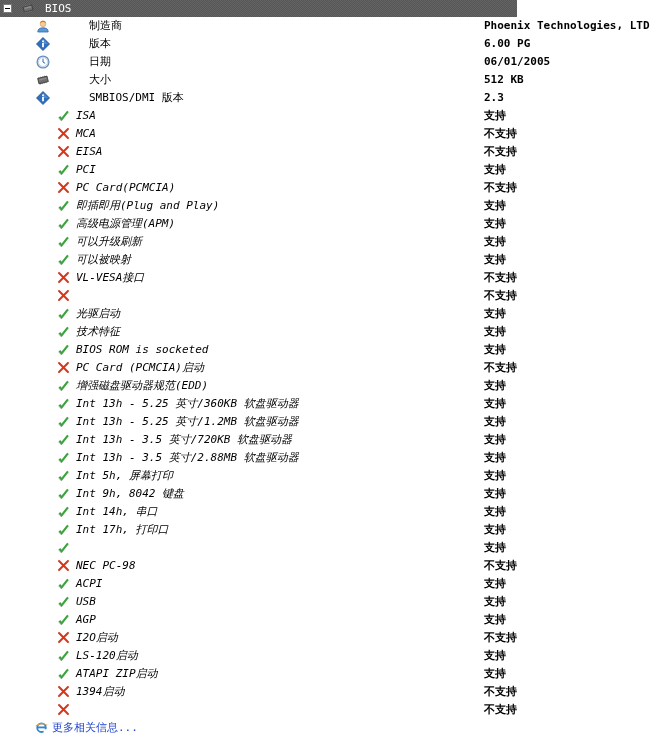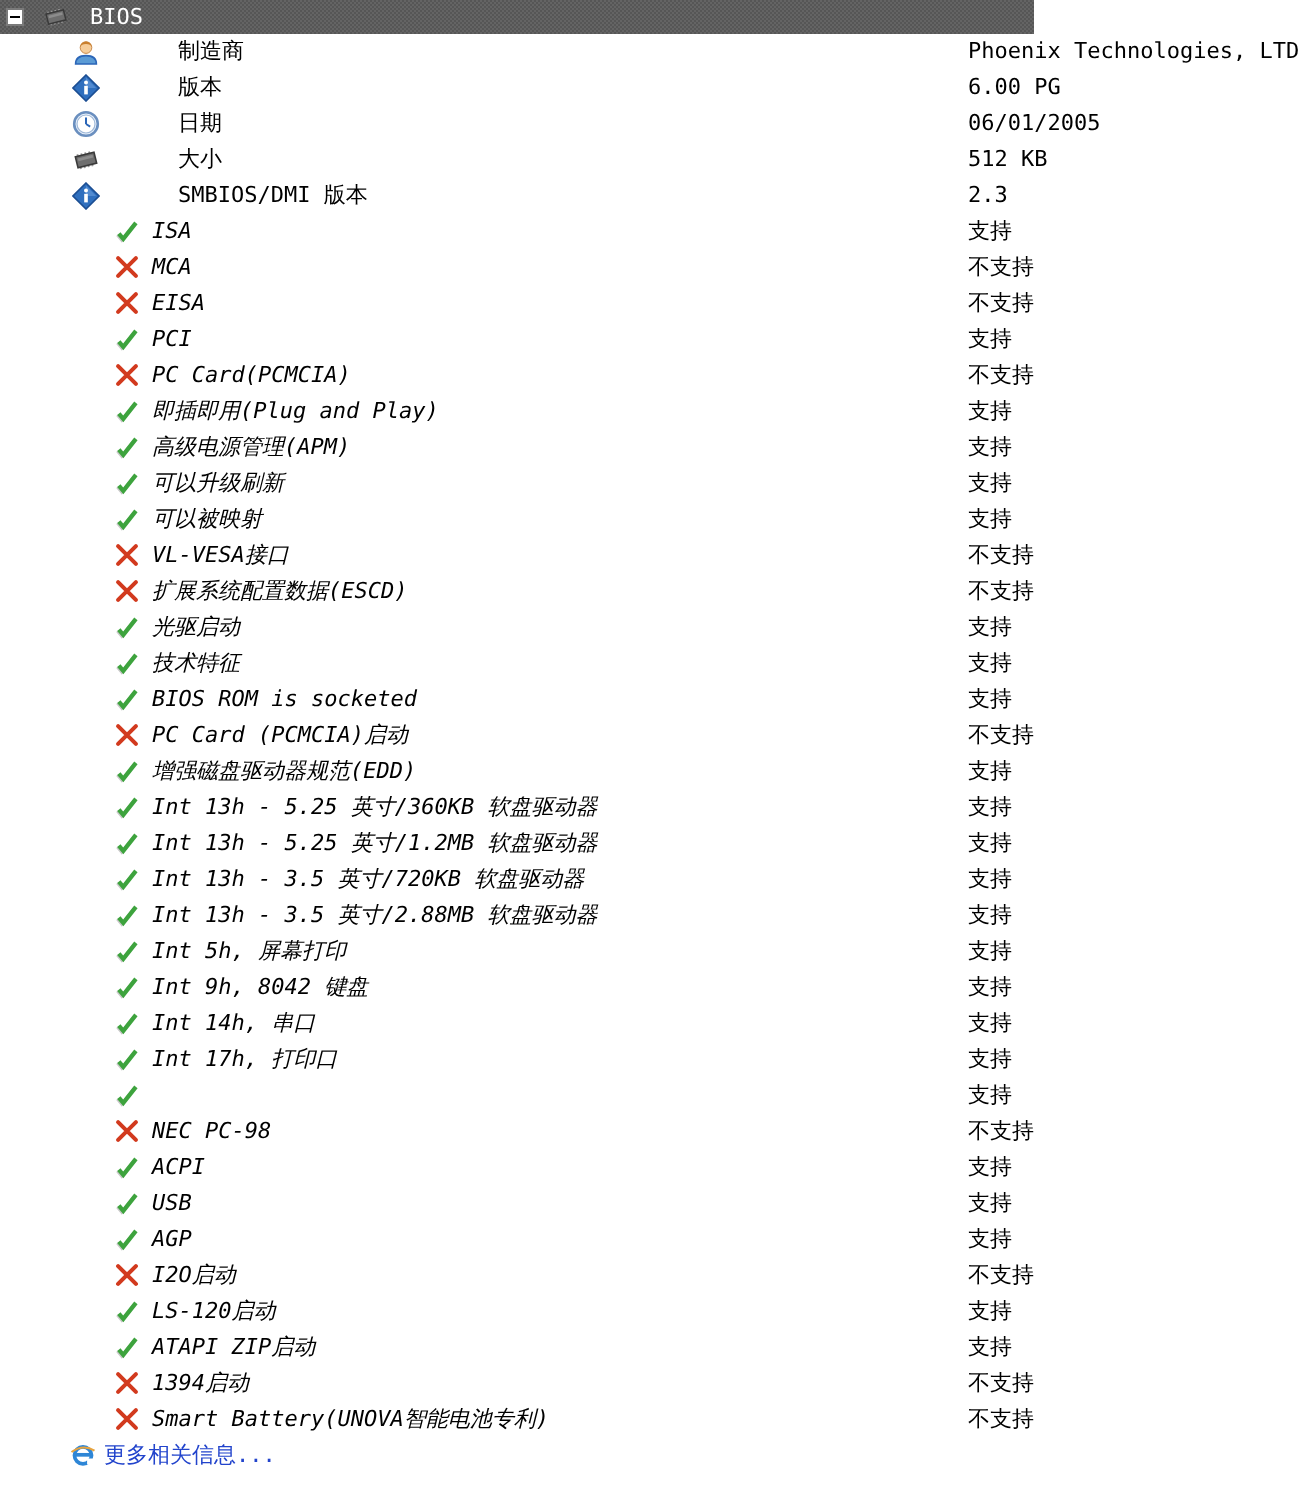--- a/index.html
+++ b/index.html
@@ -27,21 +27,21 @@
   .hicon svg{width:100%;height:100%;display:block;}
   .row{position:relative;height:18px;width:651px;}
   .icon{position:absolute;top:2px;width:14px;height:14px;}
   .icon svg{width:100%;height:100%;display:block;}
   .row.l1 .icon{left:36px;}
   .row.l1 .label{left:53px;margin-left:36px;}
   .row.l2 .icon{left:57px;top:2px;width:13px;height:13px;}
   .row.l2 .label{left:76px;font-style:italic;}
   .row .minus{left:19px;top:4px;}
   .label,.value{position:absolute;top:0;line-height:18px;white-space:pre;}
-  .value{left:484px;}
+  .value{left:484px;font-weight:bold;}
   .row.link-row .icon{left:35px;width:13px;height:13px;}
   .row.link-row .label{left:52px;color:var(--link,#2244cc);cursor:pointer;}
 </style>
 </head>
 <body>
 
 <svg width="0" height="0" style="position:absolute" aria-hidden="true">
   <defs>
     <symbol id="sym-person" viewBox="0 0 14 14">
       <path d="M1.8 13 Q1.8 8.8 7 8.8 Q12.2 8.8 12.2 13 Z" fill="#5b9bd5" stroke="#2b66b8" stroke-width="0.8"></path>
@@ -237,21 +237,20 @@
         </span>
     <span class="label">VL-VESA接口</span>
     <span class="value">不支持</span>
   </div>
       <div class="row l2">
     <span class="icon">
           <svg>
             <use href="#sym-cross"></use>
           </svg>
         </span>
-    <span class="label">扩展系统配置数据(ESCD)</span>
     <span class="value">不支持</span>
   </div>
       <div class="row l2">
     <span class="icon">
           <svg>
             <use href="#sym-check"></use>
           </svg>
         </span>
     <span class="label">光驱启动</span>
     <span class="value">支持</span>
@@ -443,21 +442,20 @@
         </span>
     <span class="label">1394启动</span>
     <span class="value">不支持</span>
   </div>
       <div class="row l2">
     <span class="icon">
           <svg>
             <use href="#sym-cross"></use>
           </svg>
         </span>
-    <span class="label">Smart Battery(UNOVA智能电池专利)</span>
     <span class="value">不支持</span>
   </div>
       <div class="row link-row">
     <span class="icon">
           <svg>
             <use href="#sym-globe"></use>
           </svg>
         </span>
     <span class="label">更多相关信息...</span>
   </div>

